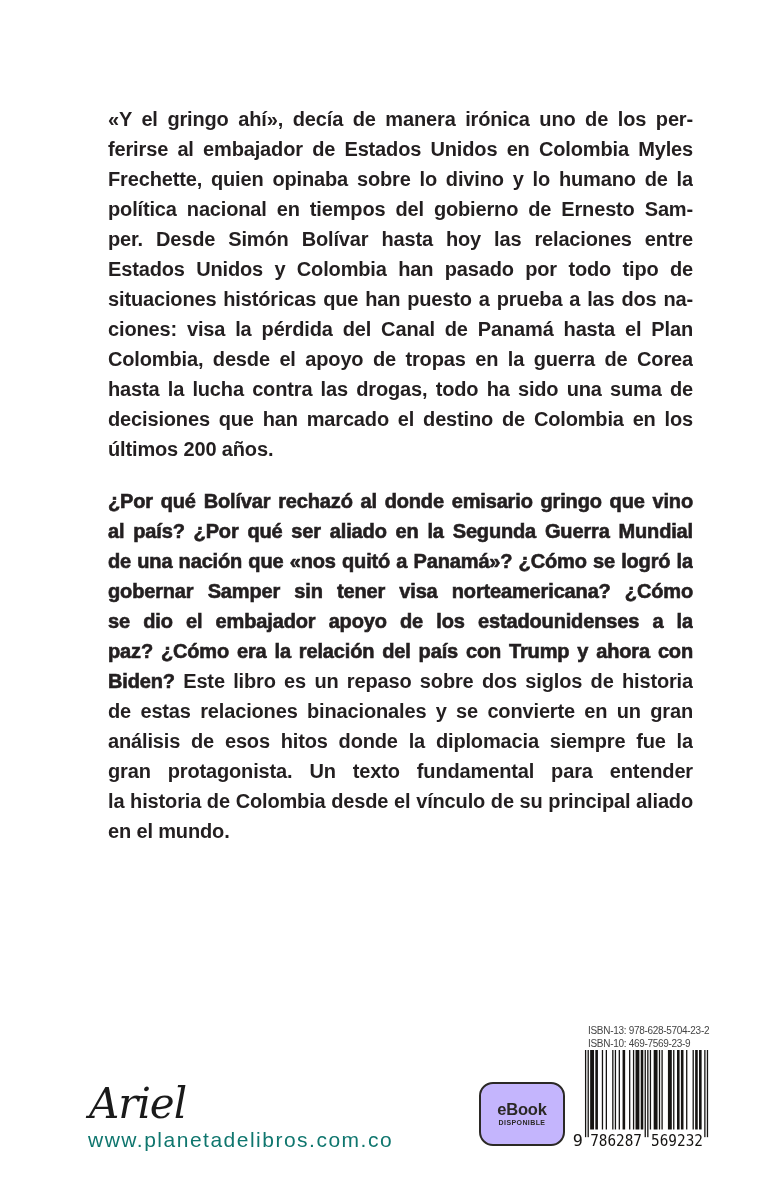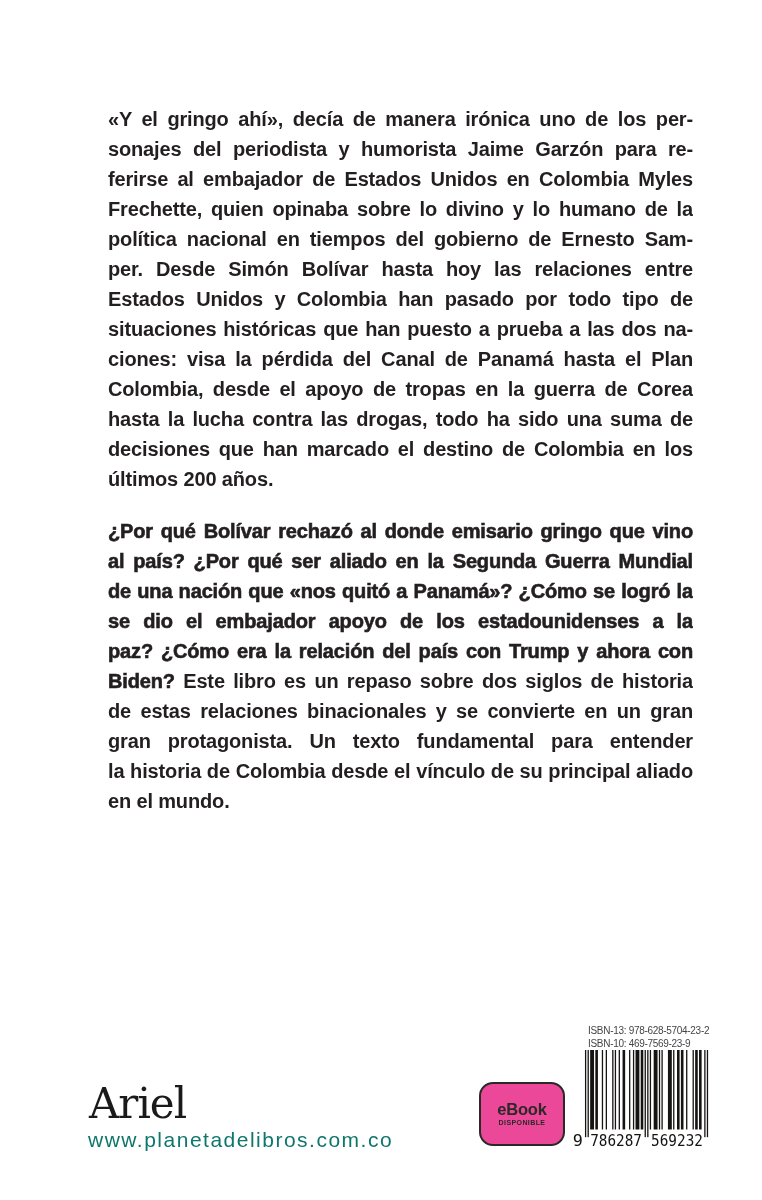--- a/index.html
+++ b/index.html
@@ -15,71 +15,72 @@
   .line{
     height:30px;line-height:30px;overflow:hidden;
     text-align:justify;text-align-last:justify;
   }
   .line.last{text-align-last:left;}
   .heavy{-webkit-text-stroke:0.6px #231f20;}
 
   
   .ariel-logo{
     position:absolute;left:63px;top:1083px;
-    font-family:"DejaVu Serif",serif;
+    font-family:"DejaVu Serif",serif;font-style:italic;
     font-size:42px;line-height:42px;letter-spacing:-1px;color:#1a1a1a;
   }
   .website{
     position:absolute;left:62px;top:1128px;
     font-size:21px;line-height:24px;letter-spacing:1.5px;color:#0f766e;
   }
   .ebook-badge{
     position:absolute;left:453px;top:1082px;width:86px;height:64px;
     box-sizing:border-box;border:2.5px solid #2b2926;border-radius:14px;
     display:flex;flex-direction:column;align-items:center;justify-content:center;
-    color:#2b2926;background:#ec4899;
+    color:#2b2926;background:#c4b5fd;
   }
   .ebook-title{font-size:16.5px;line-height:17px;font-weight:700;letter-spacing:-0.2px;}
   .ebook-sub{font-size:7px;line-height:9px;font-weight:700;letter-spacing:0.4px;}
   .isbn-block{
     position:absolute;left:562px;top:1025px;
     font-size:10px;line-height:12.5px;letter-spacing:-0.3px;color:#454545;
   }
   .barcode{position:absolute;left:546px;top:1050px;width:140px;height:100px;}
   .barcode svg{display:block;width:100%;height:100%;}
 </style>
 </head>
 <body>
 
 <div class="cover">
 
   <div class="synopsis">
       <div class="paragraph">
         <div class="line"><span>«Y el gringo ahí», decía de manera irónica uno de los per-</span></div>
-        <div class="line"><span>sonajes del periodista y humorista Jaime Garzón para re-</span></div>
         <div class="line"><span>ferirse al embajador de Estados Unidos en Colombia Myles</span></div>
         <div class="line"><span>Frechette, quien opinaba sobre lo divino y lo humano de la</span></div>
         <div class="line"><span>política nacional en tiempos del gobierno de Ernesto Sam-</span></div>
         <div class="line"><span>per. Desde Simón Bolívar hasta hoy las relaciones entre</span></div>
         <div class="line"><span>Estados Unidos y Colombia han pasado por todo tipo de</span></div>
         <div class="line"><span>situaciones históricas que han puesto a prueba a las dos na-</span></div>
         <div class="line"><span>ciones: visa la pérdida del Canal de Panamá hasta el Plan</span></div>
         <div class="line"><span>Colombia, desde el apoyo de tropas en la guerra de Corea</span></div>
         <div class="line"><span>hasta la lucha contra las drogas, todo ha sido una suma de</span></div>
         <div class="line"><span>decisiones que han marcado el destino de Colombia en los</span></div>
         <div class="line last"><span>últimos 200 años.</span></div>
       </div>
       <div class="paragraph">
         <div class="line"><span class="heavy">¿Por qué Bolívar rechazó al donde emisario gringo que vino</span></div>
         <div class="line"><span class="heavy">al país? ¿Por qué ser aliado en la Segunda Guerra Mundial</span></div>
         <div class="line"><span class="heavy">de una nación que «nos quitó a Panamá»? ¿Cómo se logró la</span></div>
+        <div class="line"><span class="heavy">gobernar Samper sin tener visa norteamericana? ¿Cómo</span></div>
         <div class="line"><span class="heavy">se dio el embajador apoyo de los estadounidenses a la</span></div>
         <div class="line"><span class="heavy">paz? ¿Cómo era la relación del país con Trump y ahora con</span></div>
         <div class="line"><span class="heavy">Biden?</span><span> Este libro es un repaso sobre dos siglos de historia</span></div>
         <div class="line"><span>de estas relaciones binacionales y se convierte en un gran</span></div>
+        <div class="line"><span>análisis de esos hitos donde la diplomacia siempre fue la</span></div>
         <div class="line"><span>gran protagonista. Un texto fundamental para entender</span></div>
         <div class="line"><span>la historia de Colombia desde el vínculo de su principal aliado</span></div>
         <div class="line last"><span>en el mundo.</span></div>
       </div>
     </div>
 
   <div class="ariel-logo">Ariel</div>
 
   <div class="website">www.planetadelibros.com.co</div>
 

